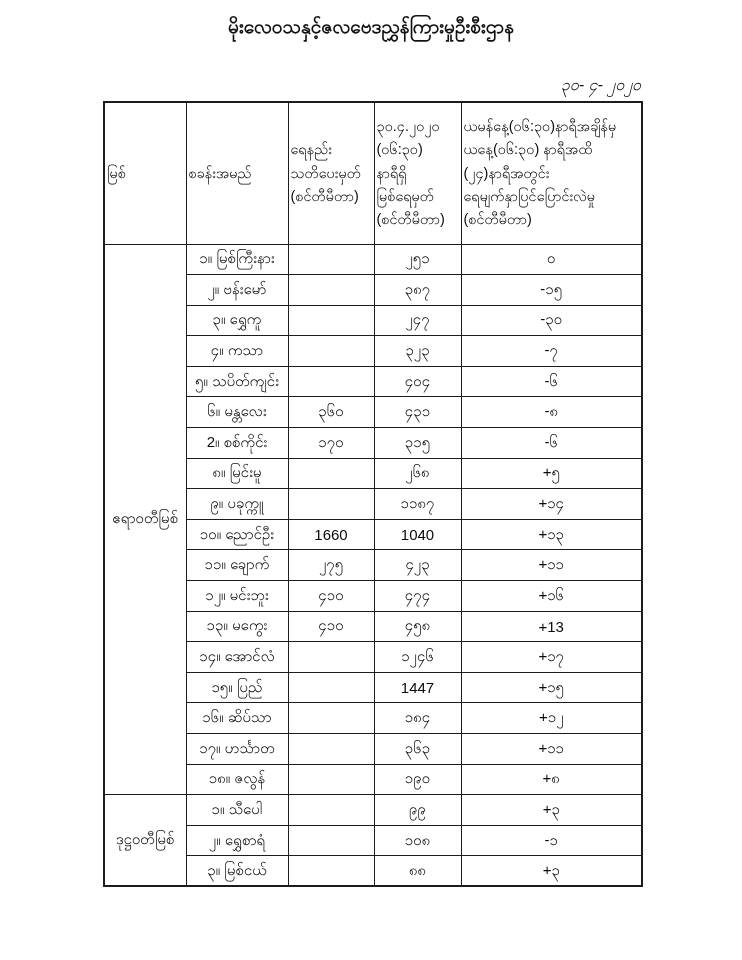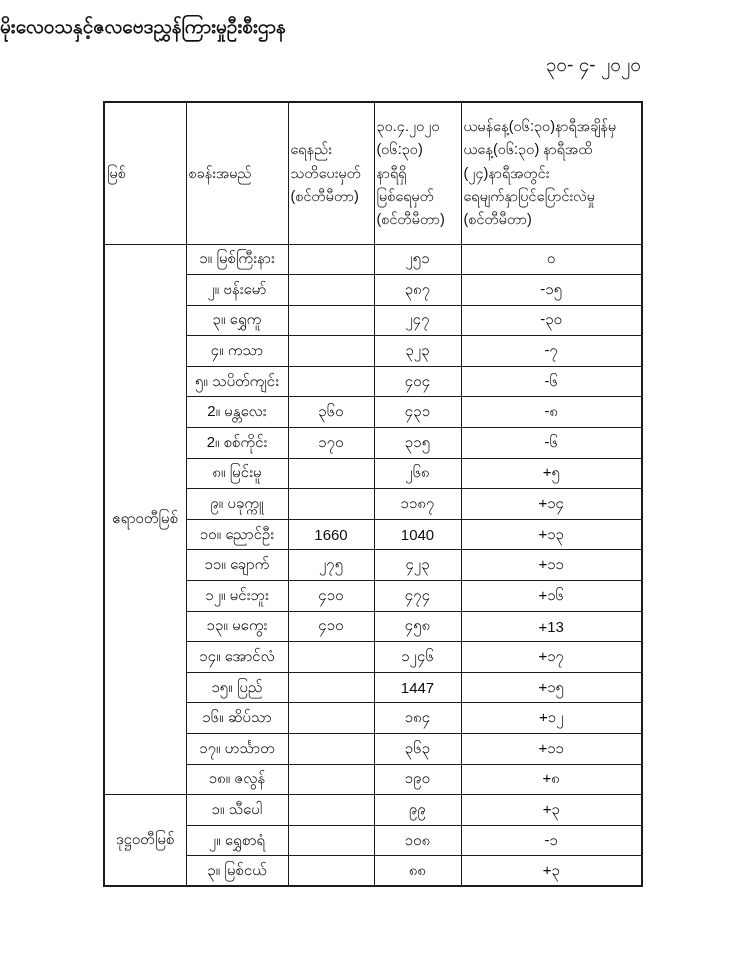--- a/index.html
+++ b/index.html
@@ -8,30 +8,32 @@
     width: 742px; height: 960px;
     background: #ffffff;
     color: #111;
     font-family: "Liberation Sans", sans-serif;
     position: relative;
     overflow: hidden;
   }
   .titles {
     position: absolute;
     top: 12px; left: 0; width: 742px;
+    text-align: center;
     font-weight: bold;
     font-size: 19px;
     line-height: 1.55;
   }
   .date-line {
     position: absolute;
-    top: 52px;
+    top: 74px;
     right: 101px;
-    font-size: 19px;
+    font-size: 16px;
     font-weight: normal;
+    font-style: italic;
   }
   table.river-table {
     position: absolute;
     left: 103px; top: 101px;
     width: 538px;
     border-collapse: collapse;
     table-layout: fixed;
     border: 2px solid #1c1c1c;
   }
   table.river-table th, table.river-table td {
@@ -127,21 +129,21 @@
     <td>၃၂၃</td>
     <td>-၇</td>
   </tr>
   <tr class="body">
     <td class="st">၅။ သပိတ်ကျင်း</td>
     <td></td>
     <td>၄၀၄</td>
     <td>-၆</td>
   </tr>
   <tr class="body">
-    <td class="st">2။ မန္တလေး</td>
+    <td class="st">၆။ မန္တလေး</td>
     <td>၃၆၀</td>
     <td>၄၃၁</td>
     <td>-၈</td>
   </tr>
   <tr class="body">
     <td class="st">2။ စစ်ကိုင်း</td>
     <td>၁၇၀</td>
     <td>၃၁၅</td>
     <td>-၆</td>
   </tr>

